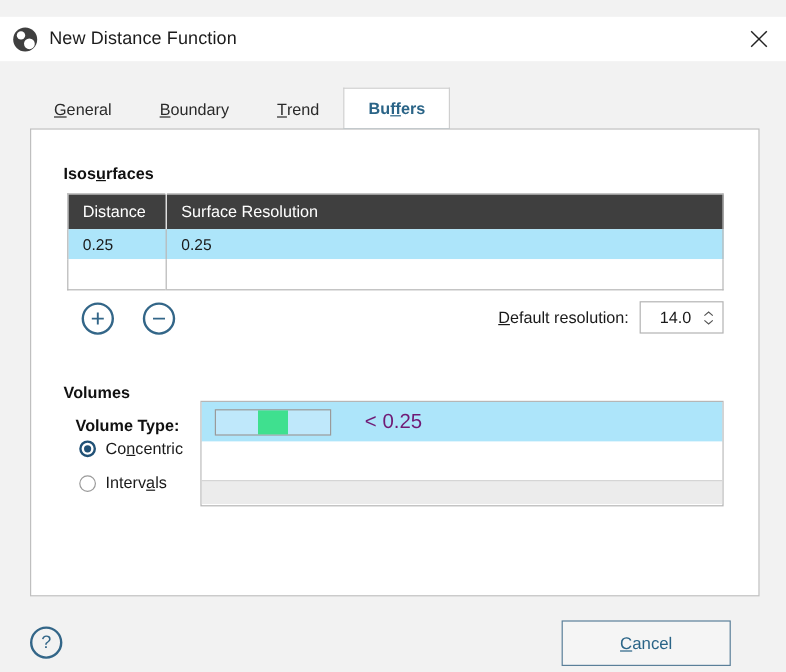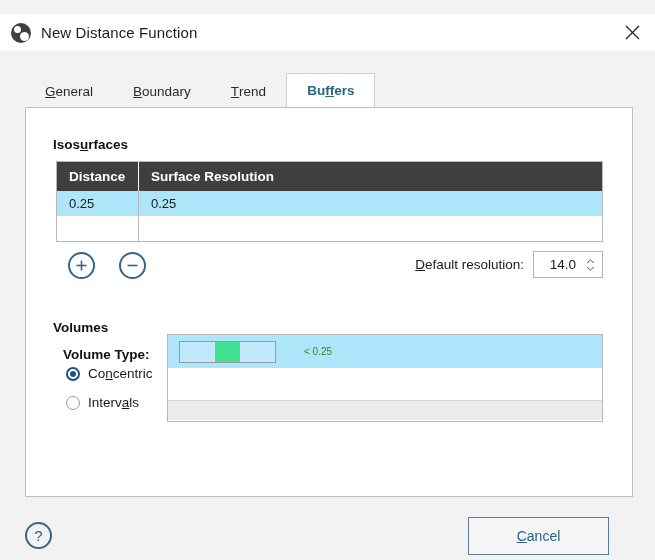--- a/index.html
+++ b/index.html
@@ -147,21 +147,21 @@
     top: 53px;
     width: 547px;
     border: 1px solid #b6b6b6;
     border-collapse: collapse;
     box-sizing: border-box;
     font-size: 13px;
   }
   .iso-table th {
     background: #3f3f3f;
     color: #ffffff;
-    font-weight: bold;
+    font-weight: normal;
     text-align: left;
     padding: 7px 12px;
     font-size: 13.5px;
     border-right: 1px solid #ffffff;
     height: 27px;
     box-sizing: border-box;
   }
   .iso-table th:last-child { border-right: none; }
   .iso-table td {
     padding: 5px 12px;
@@ -321,22 +321,22 @@
     justify-content: center;
     box-sizing: border-box;
     cursor: pointer;
   }
   .color-swatch-inner {
     width: 25px;
     height: 20px;
   }
   .vol-row-label {
     margin-left: 28px;
-    font-size: 10px;
-    color: #4d7c0f;
+    font-size: 17px;
+    color: #701a75;
   }
   .vol-list-body {
     height: 32px;
     background: #ffffff;
   }
   .vol-list-footer {
     height: 20px;
     background: #ececec;
     border-top: 1px solid #d5d5d5;
     box-sizing: border-box;

